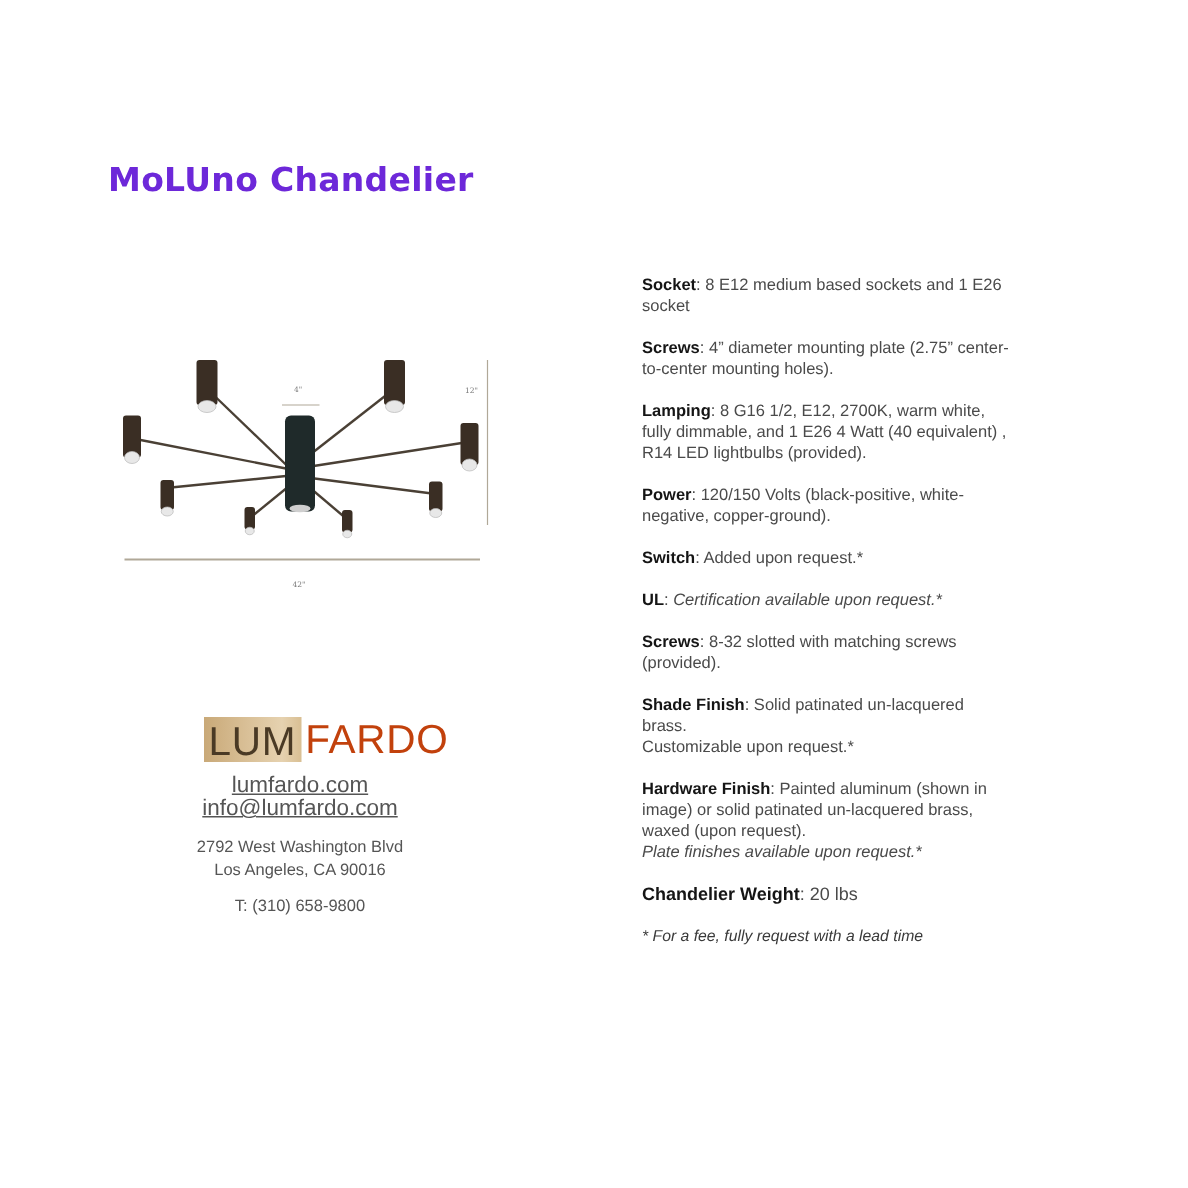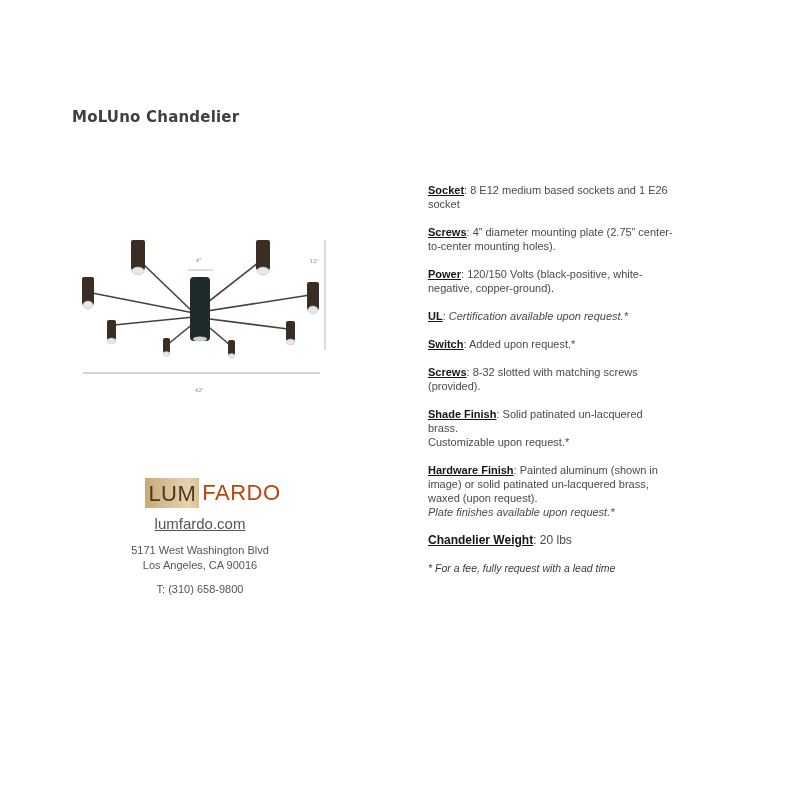--- a/index.html
+++ b/index.html
@@ -1,30 +1,30 @@
 <!DOCTYPE html>
 <html><head>
   <meta charset="utf-8">
   <style>
     html, body { margin: 0; padding: 0; background: #ffffff; }
     body { width: 792px; height: 792px; position: relative; overflow: hidden;
            font-family: "DejaVu Sans", sans-serif; color: #2a2a2a; }
-    .title { position: absolute; left: 72px; top: 108px; font-size: 15px; font-weight: bold;
-             color: #404040; letter-spacing: 0.2px; font-family: "DejaVu Sans", sans-serif; }
+    .title { position: absolute; left: 72px; top: 108px; font-size: 22px; font-weight: bold;
+             color: #6d28d9; letter-spacing: 0.2px; font-family: "DejaVu Sans", sans-serif; }
     .diagram { position: absolute; left: 70px; top: 225px; width: 270px; height: 175px; }
     .dim-label { position: absolute; font-size: 5px; color: #777; font-family: "DejaVu Serif", serif; }
     .specs { position: absolute; left: 428px; top: 183px; width: 245px; font-size: 11px;
              line-height: 14px; color: #4a4a4a; font-family: "Liberation Sans", sans-serif; }
     .spec { margin-bottom: 14px; }
-    .spec b { color: #151515; font-weight: bold; text-decoration: underline; }
+    .spec b { color: #151515; font-weight: bold; }
     .spec .it { font-style: italic; }
     .footnote { font-style: italic; color: #3a3a3a; }
     .brand { position: absolute; left: 110px; top: 478px; width: 180px; text-align: center;
              font-family: "Liberation Sans", sans-serif; color: #555; }
-    .logo { display: inline-flex; align-items: stretch; font-size: 22px; font-weight: 300; letter-spacing: 0.5px; margin-left: 26px; }
+    .logo { display: inline-flex; align-items: stretch; font-size: 27px; font-weight: 300; letter-spacing: 0.5px; margin-left: 26px; }
     .logo-lum { background: linear-gradient(90deg, #c9a978, #e6d2b0 80%, #d9bf93); color: #4a3a25; padding: 2px 3px 0 3px; line-height: 28px; }
     .logo-fardo { color: #c2410c; padding-left: 3px; line-height: 30px; }
     .link { display: block; font-size: 15px; text-decoration: underline; color: #555; line-height: 15px; }
     .addr { font-size: 11px; line-height: 15px; color: #555; }
   </style>
 </head>
 <body>
 
 <div class="title">MoLUno Chandelier</div>
 
@@ -73,35 +73,37 @@
     <line x1="13" y1="148" x2="250" y2="148" stroke="#b0a898" stroke-width="1.2"></line>
   </svg>
   <span class="dim-label" style="left:126px;top:32px;">4"</span>
   <span class="dim-label" style="left:240px;top:33px;">12"</span>
   <span class="dim-label" style="left:125px;top:162px;">42"</span>
 </div>
 
 <div class="specs">
   <div class="spec"><b>Socket</b><span>: 8 E12 medium based sockets and 1 E26 socket</span></div>
   <div class="spec"><b>Screws</b><span>: 4” diameter mounting plate (2.75” center-to-center mounting holes).</span></div>
+  <div class="spec"><b>Lamping</b><span>: 8 G16 1/2, E12, 2700K, warm white, fully dimmable, and 1 E26 4 Watt (40 equivalent) , R14 LED lightbulbs (provided).</span></div>
   <div class="spec"><b>Power</b><span>: 120/150 Volts (black-positive, white-negative, copper-ground).</span></div>
+  <div class="spec"><b>Switch</b><span>: Added upon request.*</span></div>
   <div class="spec"><b>UL</b><span>: </span><span class="it">Certification available upon request.*</span></div>
-  <div class="spec"><b>Switch</b><span>: Added upon request.*</span></div>
   <div class="spec"><b>Screws</b><span>: 8-32 slotted with matching screws (provided).</span></div>
   <div class="spec"><b>Shade Finish</b><span>: Solid patinated un-lacquered brass.</span><br><span>Customizable upon request.*</span></div>
   <div class="spec"><b>Hardware Finish</b><span>: Painted aluminum (shown in image) or solid patinated un-lacquered brass, waxed (upon request).</span><br><span class="it">Plate finishes available upon request.*</span></div>
   <div class="spec" style="font-size:12px;"><b>Chandelier Weight</b><span>: 20 lbs</span></div>
   <div class="footnote" style="font-size:10.5px;">* For a fee, fully request with a lead time</div>
 </div>
 
 <div class="brand">
   <div class="logo">
     <span class="logo-lum">LUM</span>
       <span class="logo-fardo">FARDO</span>
   </div>
   <div style="height:8px"></div>
   <a class="link">lumfardo.com</a>
+  <a class="link">info@lumfardo.com</a>
   <div style="height:12px"></div>
-  <div class="addr">5171 West Washington Blvd</div>
+  <div class="addr">2792 West Washington Blvd</div>
   <div class="addr">Los Angeles, CA  90016</div>
   <div style="height:9px"></div>
   <div class="addr">T: (310) 658-9800</div>
 </div>
 
 </body></html>

